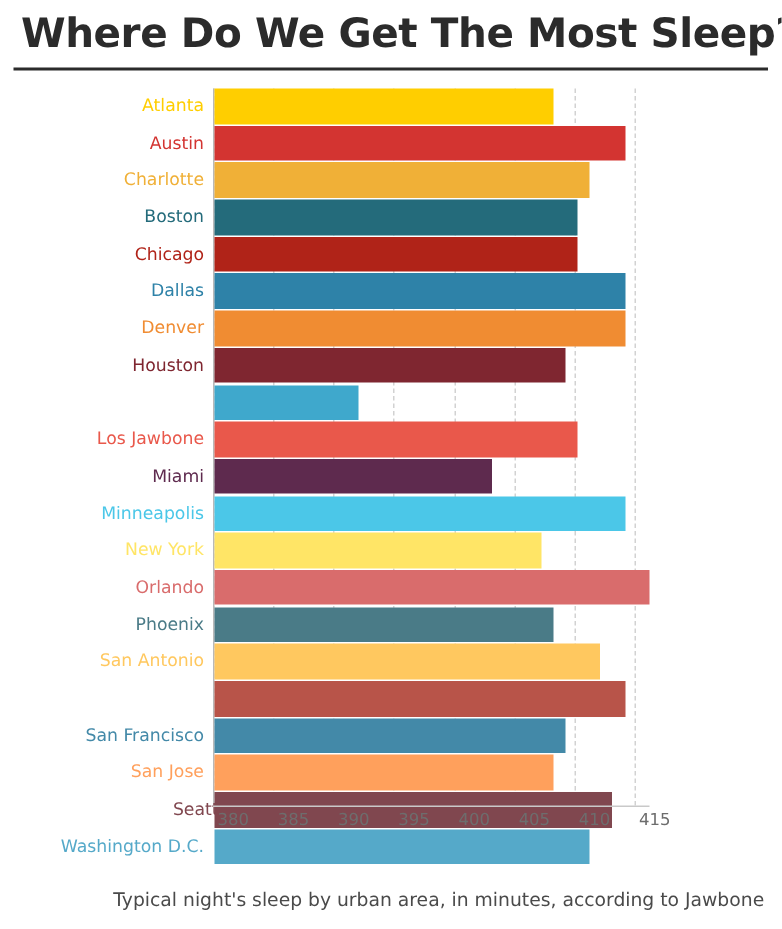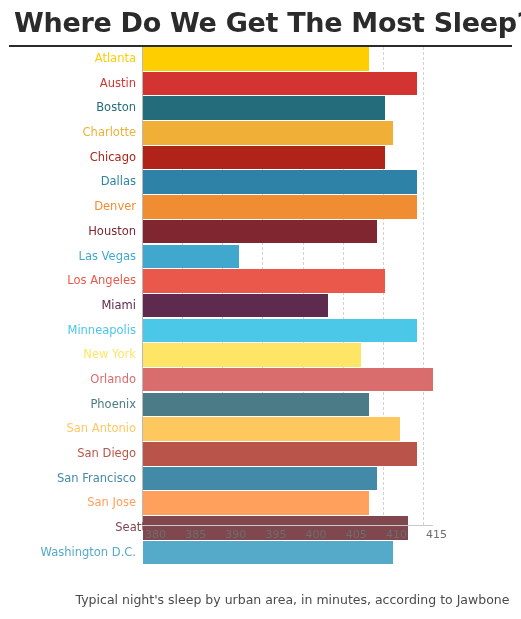--- a/index.html
+++ b/index.html
@@ -38,21 +38,21 @@
   }
   .title-rule {
     height: 2px;
     background: #2b2b2b;
     margin: 5px 9px 0 9px;
   }
 
   
   .plot-wrap {
     position: relative;
-    margin-top: 0;
+    margin-top: 12px;
     height: 497px;
   }
 
   
   .axis-left {
     position: absolute;
     left: 142px;
     top: 0px;
     width: 1px;
     height: 478px;
@@ -167,49 +167,48 @@
     <div class="rows" id="rows">
         <div class="row">
           <span class="row-label" style="color: rgb(255, 206, 0);">Atlanta</span>
           <div class="bar" style="width: 226.249px; background: rgb(255, 206, 0);"></div>
         </div>
         <div class="row">
           <span class="row-label" style="color: rgb(211, 52, 49);">Austin</span>
           <div class="bar" style="width: 273.626px; background: rgb(211, 52, 49);"></div>
         </div>
         <div class="row">
+          <span class="row-label" style="color: rgb(240, 176, 55);">Charlotte</span>
+          <div class="bar" style="width: 250.339px; background: rgb(240, 176, 55);"></div>
+        </div>
+        <div class="row">
           <span class="row-label" style="color: rgb(36, 107, 123);">Boston</span>
           <div class="bar" style="width: 242.309px; background: rgb(36, 107, 123);"></div>
         </div>
         <div class="row">
-          <span class="row-label" style="color: rgb(240, 176, 55);">Charlotte</span>
-          <div class="bar" style="width: 250.339px; background: rgb(240, 176, 55);"></div>
-        </div>
-        <div class="row">
           <span class="row-label" style="color: rgb(176, 35, 24);">Chicago</span>
           <div class="bar" style="width: 242.309px; background: rgb(176, 35, 24);"></div>
         </div>
         <div class="row">
           <span class="row-label" style="color: rgb(46, 130, 168);">Dallas</span>
           <div class="bar" style="width: 273.626px; background: rgb(46, 130, 168);"></div>
         </div>
         <div class="row">
           <span class="row-label" style="color: rgb(240, 140, 50);">Denver</span>
           <div class="bar" style="width: 273.626px; background: rgb(240, 140, 50);"></div>
         </div>
         <div class="row">
           <span class="row-label" style="color: rgb(127, 38, 48);">Houston</span>
           <div class="bar" style="width: 234.279px; background: rgb(127, 38, 48);"></div>
         </div>
         <div class="row">
-          <span class="row-label" style="color: rgb(63, 168, 204);">Las Vegas</span>
           <div class="bar" style="width: 96.163px; background: rgb(63, 168, 204);"></div>
         </div>
         <div class="row">
-          <span class="row-label" style="color: rgb(233, 88, 75);">Los Angeles</span>
+          <span class="row-label" style="color: rgb(233, 88, 75);">Los Jawbone</span>
           <div class="bar" style="width: 242.309px; background: rgb(233, 88, 75);"></div>
         </div>
         <div class="row">
           <span class="row-label" style="color: rgb(94, 42, 78);">Miami</span>
           <div class="bar" style="width: 185.296px; background: rgb(94, 42, 78);"></div>
         </div>
         <div class="row">
           <span class="row-label" style="color: rgb(75, 199, 232);">Minneapolis</span>
           <div class="bar" style="width: 273.626px; background: rgb(75, 199, 232);"></div>
         </div>
@@ -223,21 +222,20 @@
         </div>
         <div class="row">
           <span class="row-label" style="color: rgb(74, 123, 135);">Phoenix</span>
           <div class="bar" style="width: 226.249px; background: rgb(74, 123, 135);"></div>
         </div>
         <div class="row">
           <span class="row-label" style="color: rgb(255, 200, 95);">San Antonio</span>
           <div class="bar" style="width: 256.763px; background: rgb(255, 200, 95);"></div>
         </div>
         <div class="row">
-          <span class="row-label" style="color: rgb(184, 84, 73);">San Diego</span>
           <div class="bar" style="width: 273.626px; background: rgb(184, 84, 73);"></div>
         </div>
         <div class="row">
           <span class="row-label" style="color: rgb(67, 137, 168);">San Francisco</span>
           <div class="bar" style="width: 234.279px; background: rgb(67, 137, 168);"></div>
         </div>
         <div class="row">
           <span class="row-label" style="color: rgb(255, 160, 92);">San Jose</span>
           <div class="bar" style="width: 226.249px; background: rgb(255, 160, 92);"></div>
         </div>

